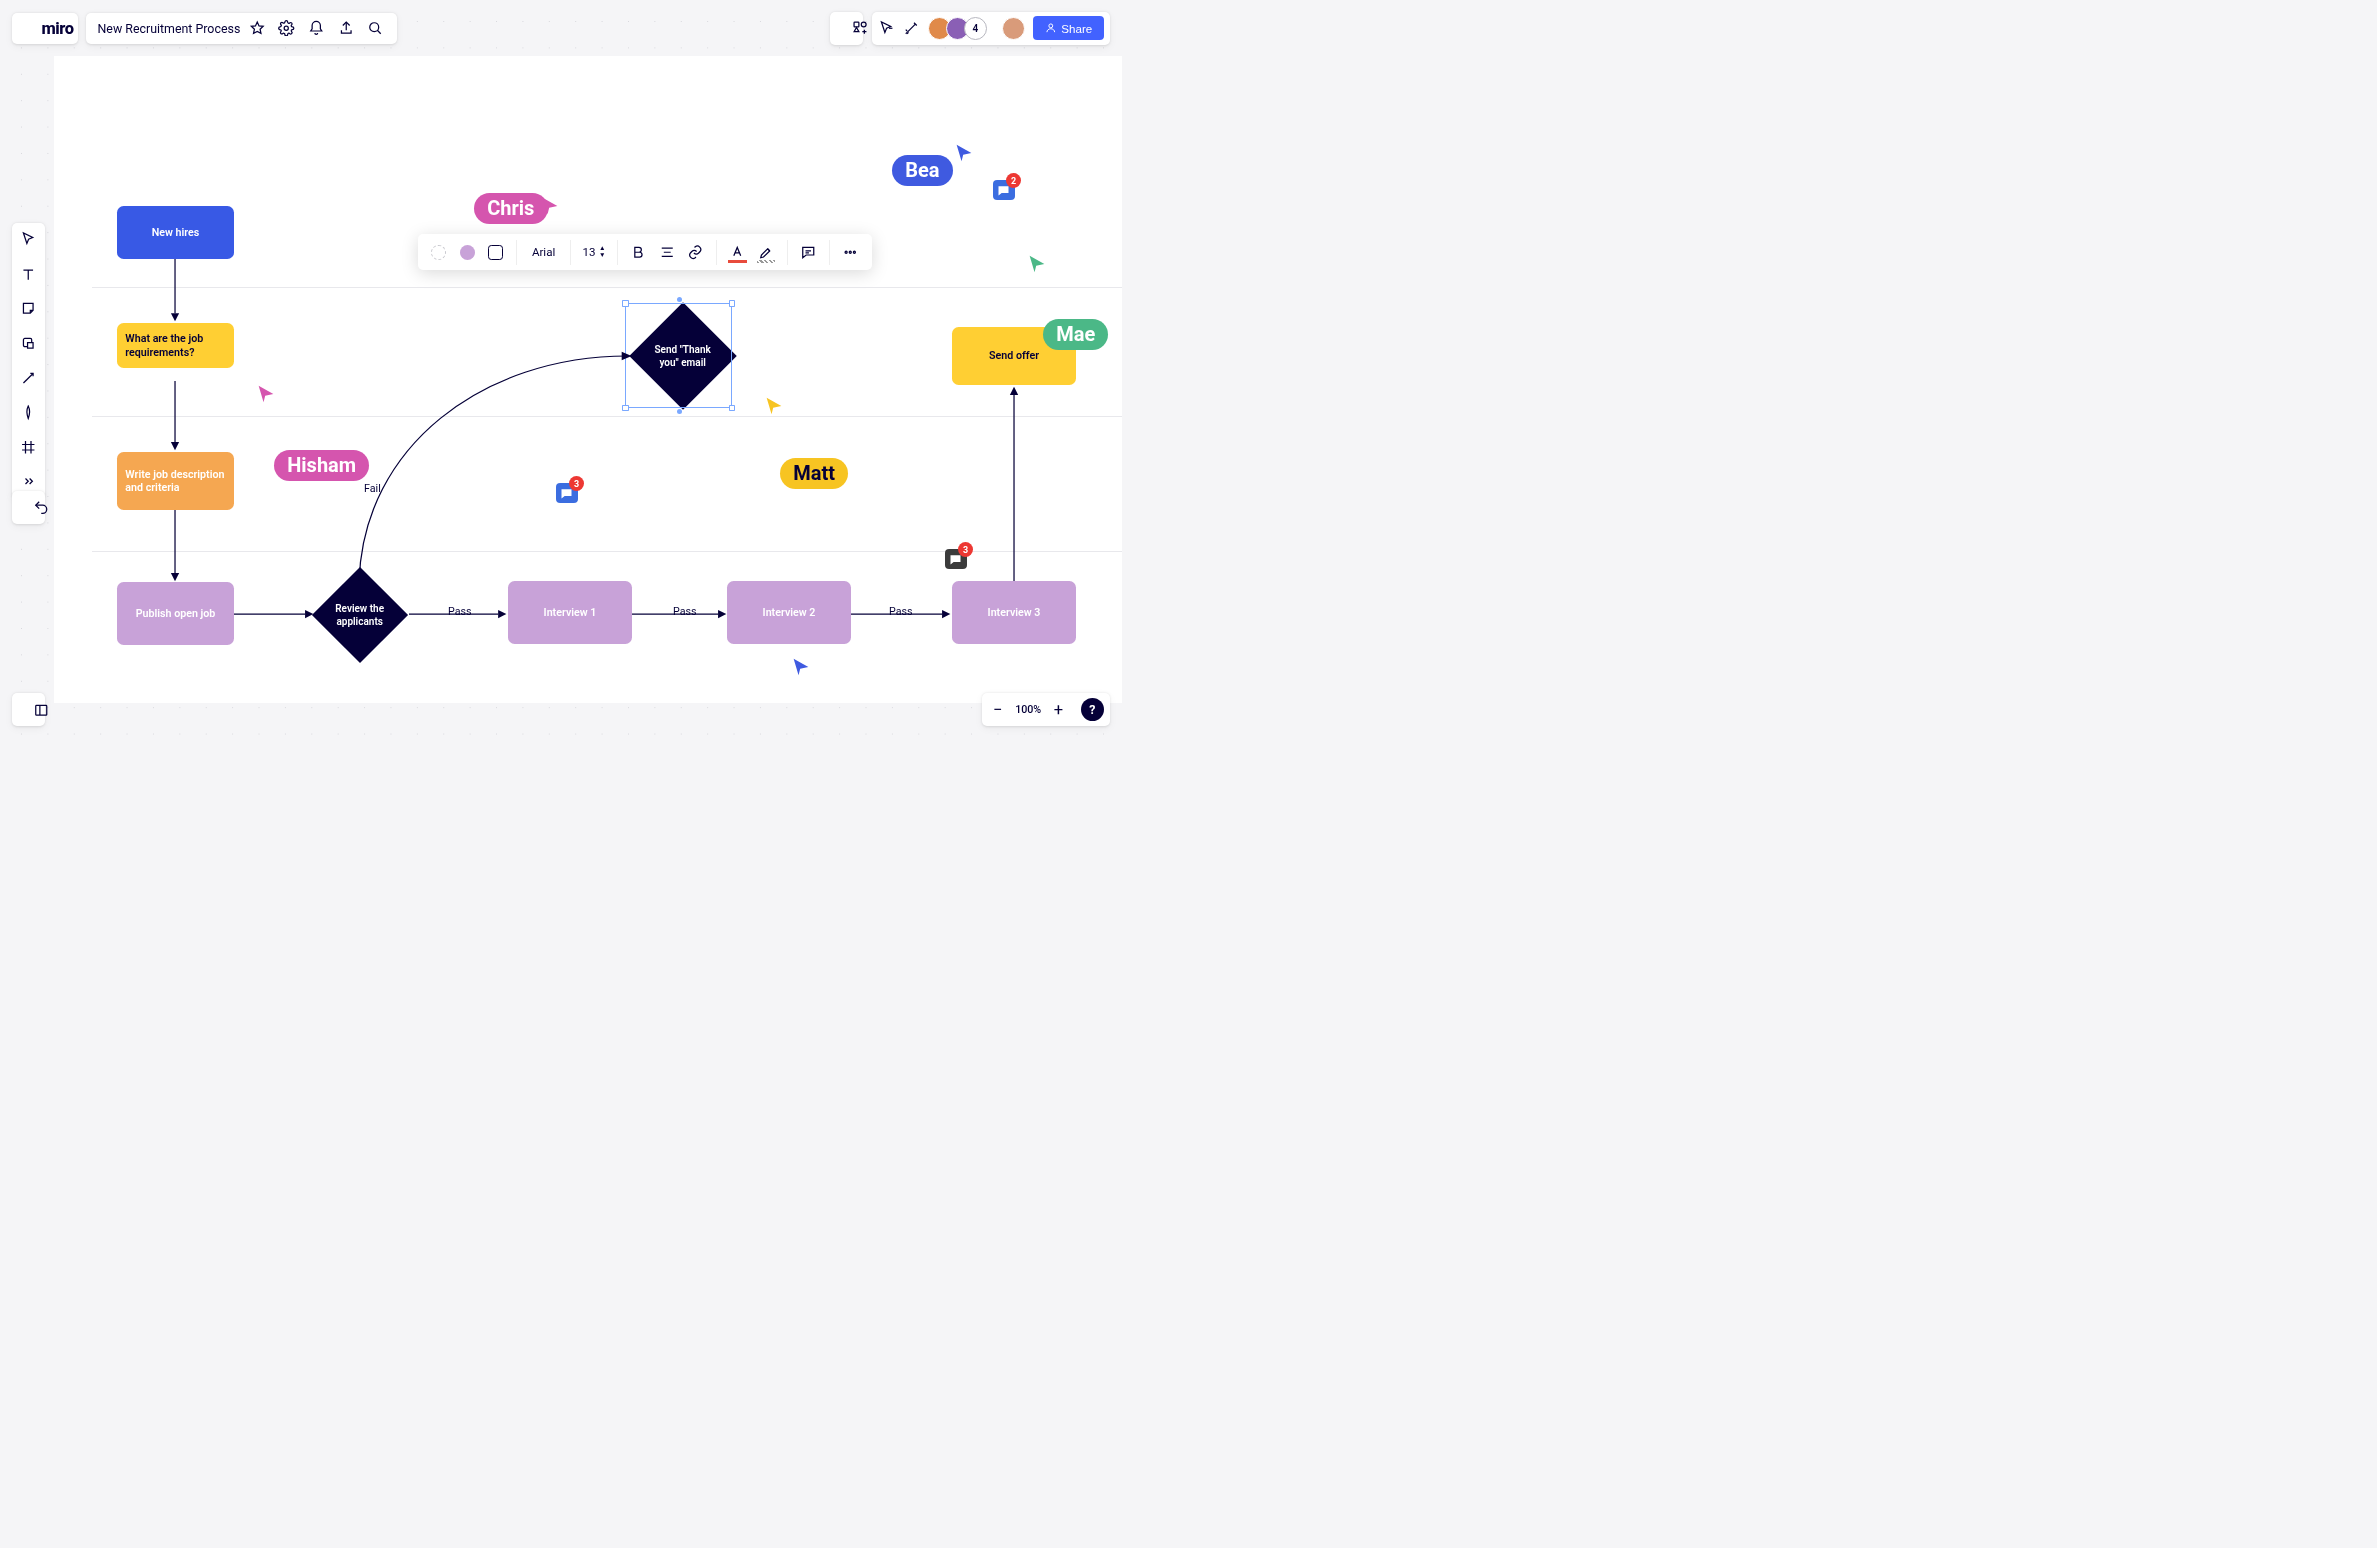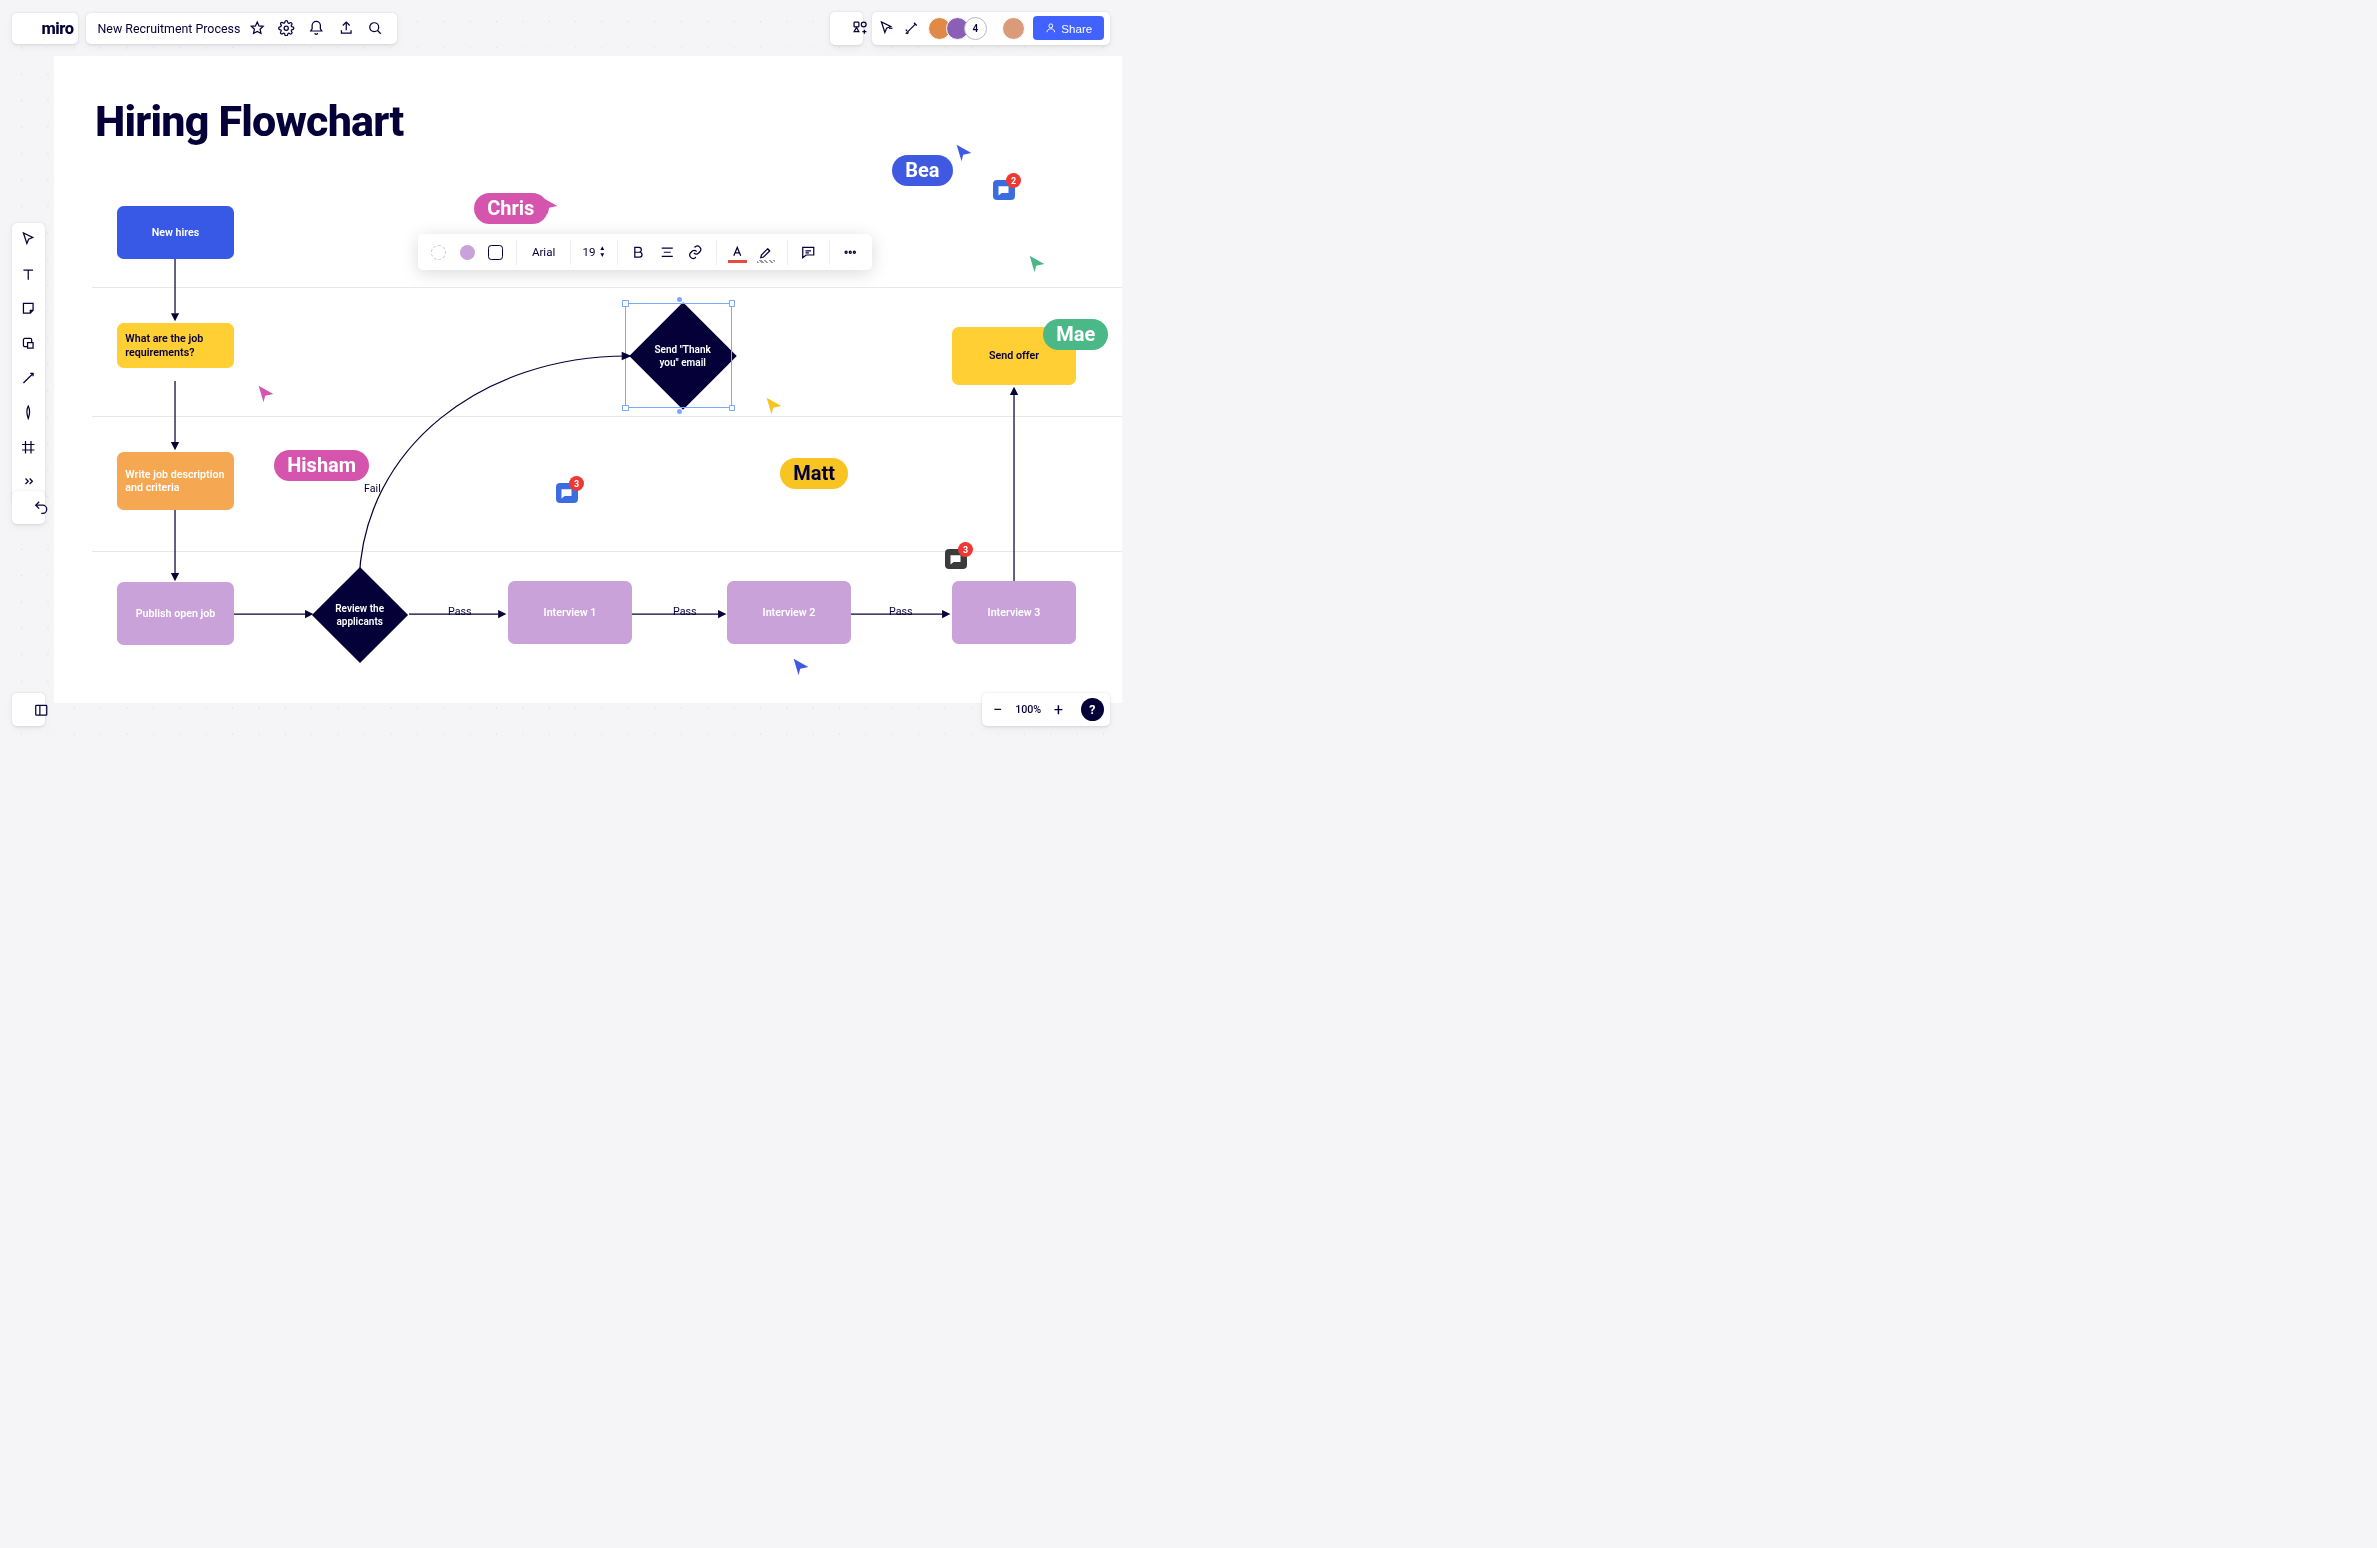--- a/index.html
+++ b/index.html
@@ -288,21 +288,20 @@
     </span>
 </div>
 <div class="panel bottom-right">
   <span class="zoom-btn">−</span>
   <span class="zoom-label">100%</span>
   <span class="zoom-btn">+</span>
   <span class="help-dot">?</span>
 </div>
 
 <div class="frame">
-  <div class="title">Hiring Flowchart</div>
 
   <div class="lane-sep" style="top:231px"></div>
   <div class="lane-sep" style="top:360px"></div>
   <div class="lane-sep" style="top:495px"></div>
 
   <div class="node" style="left:63px;top:150px;width:117px;height:53px;background:var(--blue-node)">
       <span>New hires</span>
     </div>
   <div class="node dark-text" style="left:63px;top:267px;width:117px;height:45px;background:var(--yellow-node)">
       <span>What are the job requirements?</span>
@@ -394,21 +393,21 @@
     <span class="ctx-item">
         <span class="swatch" style="background:#c8a2d8"></span>
       </span>
     <span class="ctx-item">
         <span style="width:15px;height:15px;border:1.7px solid var(--miro-dark);border-radius:3.3px;display:block"></span>
       </span>
     <span class="ctx-sep"></span>
     <span class="ctx-item font-box">Arial</span>
     <span class="ctx-sep"></span>
     <span class="ctx-item size-box">
-      <span>19</span>
+      <span>13</span>
       <span class="stepper">
           <span>▲</span>
           <span>▼</span>
         </span>
     </span>
     <span class="ctx-sep"></span>
     <span class="ctx-item ico">
         <svg viewBox="0 0 24 24">
           <path d="M7 5h6a3.5 3.5 0 1 1 0 7H7zM7 12h7a3.5 3.5 0 1 1 0 7H7z"></path>
         </svg>

